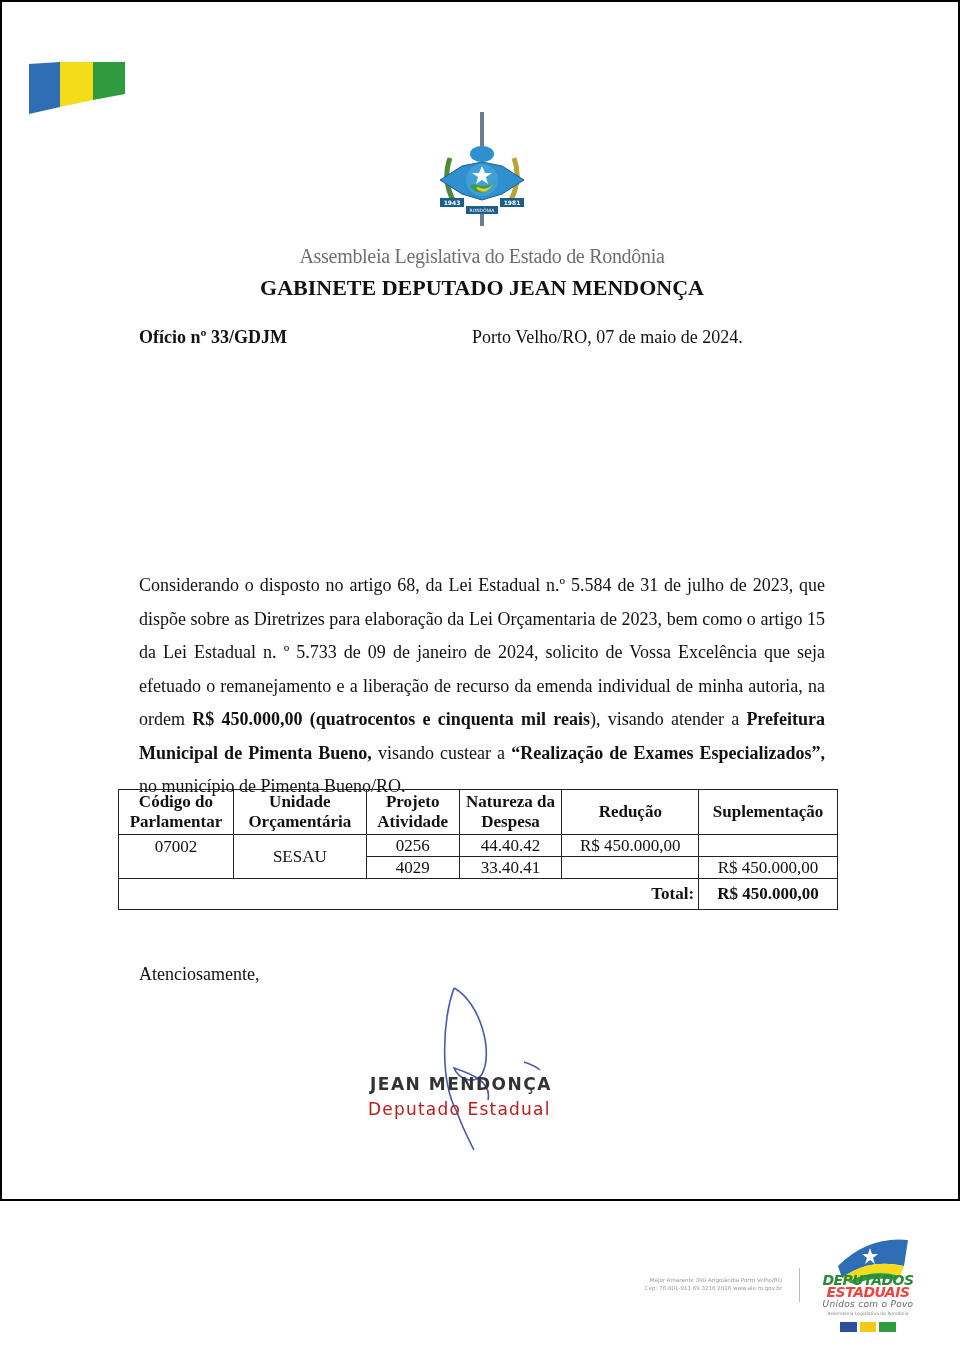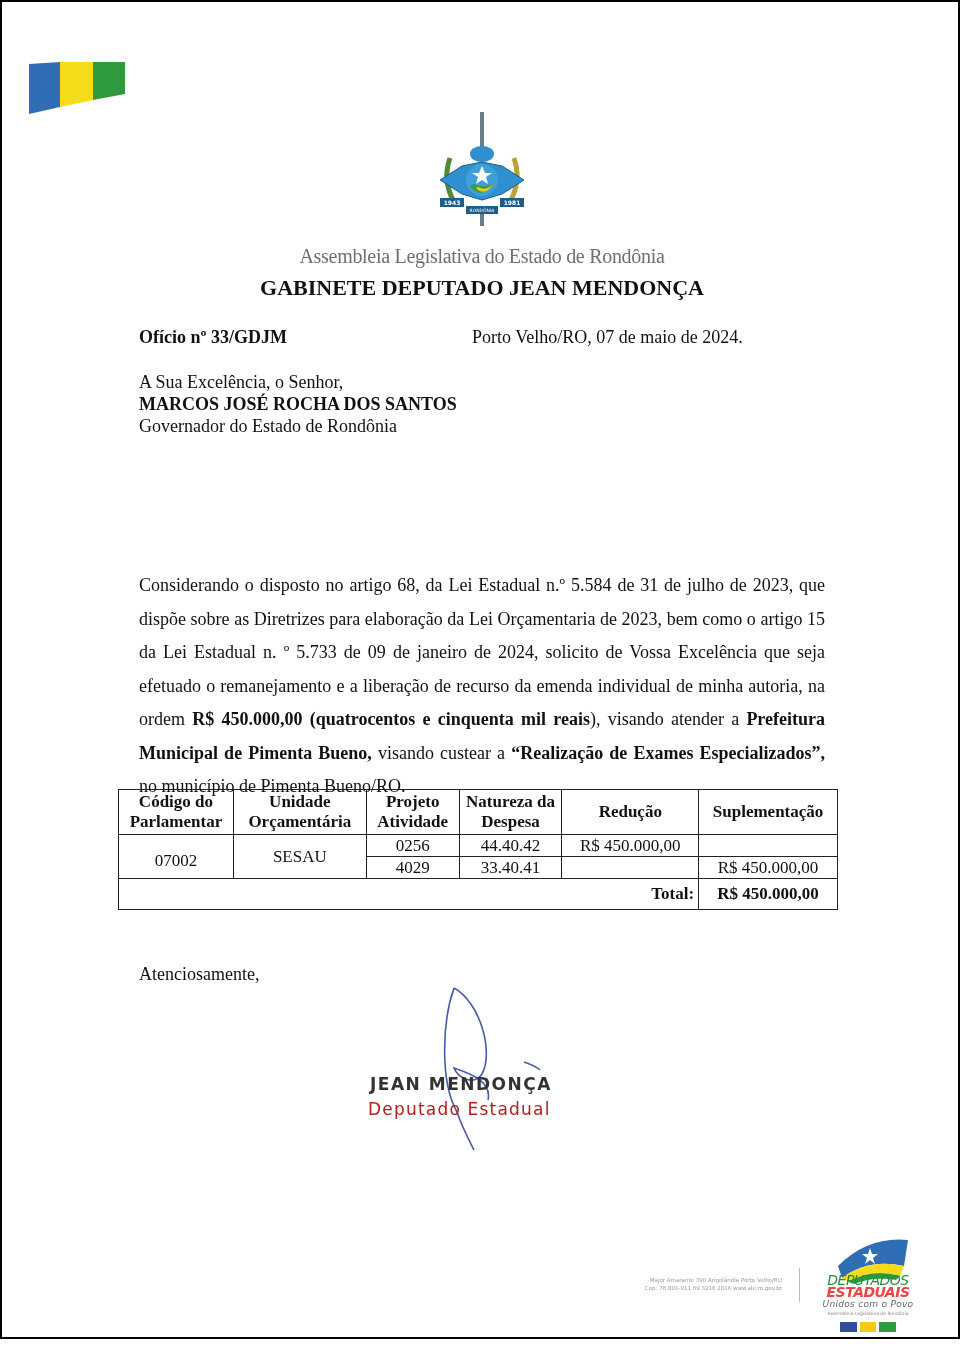--- a/index.html
+++ b/index.html
@@ -1,18 +1,18 @@
 <!DOCTYPE html>
 <html><head>
 <meta charset="utf-8">
 <style>
   html, body { margin: 0; padding: 0; background: #ffffff; }
   body { width: 960px; height: 1351px; position: relative; overflow: hidden; }
   .frame {
-    position: absolute; left: 0; top: 0; width: 960px; height: 1339px;
+    position: absolute; left: 0; top: 0; width: 960px; height: 1201px;
     box-sizing: border-box; border: 2px solid #000; background: #fff;
   }
   .serif { font-family: "Liberation Serif", "DejaVu Serif", serif; color: #111; }
   .abs { position: absolute; }
 
   
   .flag { left: 27px; top: 60px; width: 96px; height: 52px; }
 
   
   .crest { left: 430px; top: 108px; width: 100px; height: 120px; }
@@ -66,21 +66,21 @@
   }
 
   .footer-address {
     left: 600px; top: 1274px; width: 180px; font-family: "DejaVu Sans", sans-serif;
     font-size: 5.5px; color: #9a9a9a; text-align: right; line-height: 8px;
   }
   .footer-sep { left: 797px; top: 1266px; width: 1px; height: 34px; background: #bbb; }
   .footer-logo { left: 806px; top: 1234px; width: 120px; height: 100px; }
   .logo-text1 {
     left: 810px; top: 1272px; width: 112px; text-align: center;
-    font-family: "DejaVu Sans", sans-serif; font-weight: normal; font-style: italic;
+    font-family: "DejaVu Sans", sans-serif; font-weight: bold; font-style: italic;
     font-size: 14px; color: #2a8a3a; line-height: 12px; letter-spacing: -0.5px;
   }
   .logo-text2 {
     left: 810px; top: 1284px; width: 112px; text-align: center;
     font-family: "DejaVu Sans", sans-serif; font-weight: bold; font-style: italic;
     font-size: 14px; color: #ef4444; line-height: 12px; letter-spacing: -0.5px;
   }
   .logo-slogan {
     left: 810px; top: 1297px; width: 112px; text-align: center;
     font-family: "DejaVu Sans", sans-serif; font-style: italic;
@@ -122,25 +122,20 @@
     <text x="50" y="102" font-size="4.5" fill="#fff" text-anchor="middle" font-family="DejaVu Sans, sans-serif">RONDÔNIA</text>
     <rect x="48" y="104" width="4" height="12" fill="#6a7d8a"></rect>
   </svg>
 
   <div class="abs assembly serif">Assembleia Legislativa do Estado de Rondônia</div>
   <div class="abs cabinet serif">GABINETE DEPUTADO JEAN MENDONÇA</div>
 
   <div class="abs oficio serif">Ofício nº 33/GDJM</div>
   <div class="abs dateplace serif">Porto Velho/RO, 07 de maio de 2024.</div>
 
-  <div class="abs recipient serif">
-    <div>A Sua Excelência, o Senhor,</div>
-    <div class="name">MARCOS JOSÉ ROCHA DOS SANTOS</div>
-    <div>Governador do Estado de Rondônia</div>
-  </div>
 
 
   <div class="abs body-text serif"><span>Considerando o disposto no artigo 68, da Lei Estadual n.º 5.584 de 31 de julho de 2023, que dispõe sobre as Diretrizes para elaboração da Lei Orçamentaria de 2023, bem como o artigo 15 da Lei Estadual n. º 5.733 de 09 de janeiro de 2024, solicito de Vossa Excelência que seja efetuado o remanejamento e a liberação de recurso da emenda individual de minha autoria, na ordem </span><b>R$ 450.000,00 (quatrocentos e cinquenta mil reais</b><span>), visando atender a </span><b>Prefeitura Municipal de Pimenta Bueno,</b><span> visando custear a </span><b>“Realização de Exames Especializados”,</b><span>  no município de Pimenta Bueno/RO.</span></div>
 
   <table class="budget">
     <colgroup>
       <col style="width:115px">
         <col style="width:133px">
         <col style="width:93px">
         <col style="width:103px">
@@ -150,21 +145,21 @@
     <tbody>
         <tr>
       <th>Código do Parlamentar</th>
       <th>Unidade Orçamentária</th>
       <th>Projeto Atividade</th>
       <th>Natureza da Despesa</th>
       <th>Redução</th>
       <th>Suplementação</th>
     </tr>
     <tr>
-      <td rowspan="2" style="vertical-align:top; padding-top:16px;">07002</td>
+      <td rowspan="2" style="vertical-align:top; padding-top:2px;">07002</td>
       <td rowspan="2">SESAU</td>
       <td>0256</td>
       <td>44.40.42</td>
       <td>R$ 450.000,00</td>
       <td></td>
     </tr>
     <tr>
       <td>4029</td>
       <td>33.40.41</td>
       <td></td>

